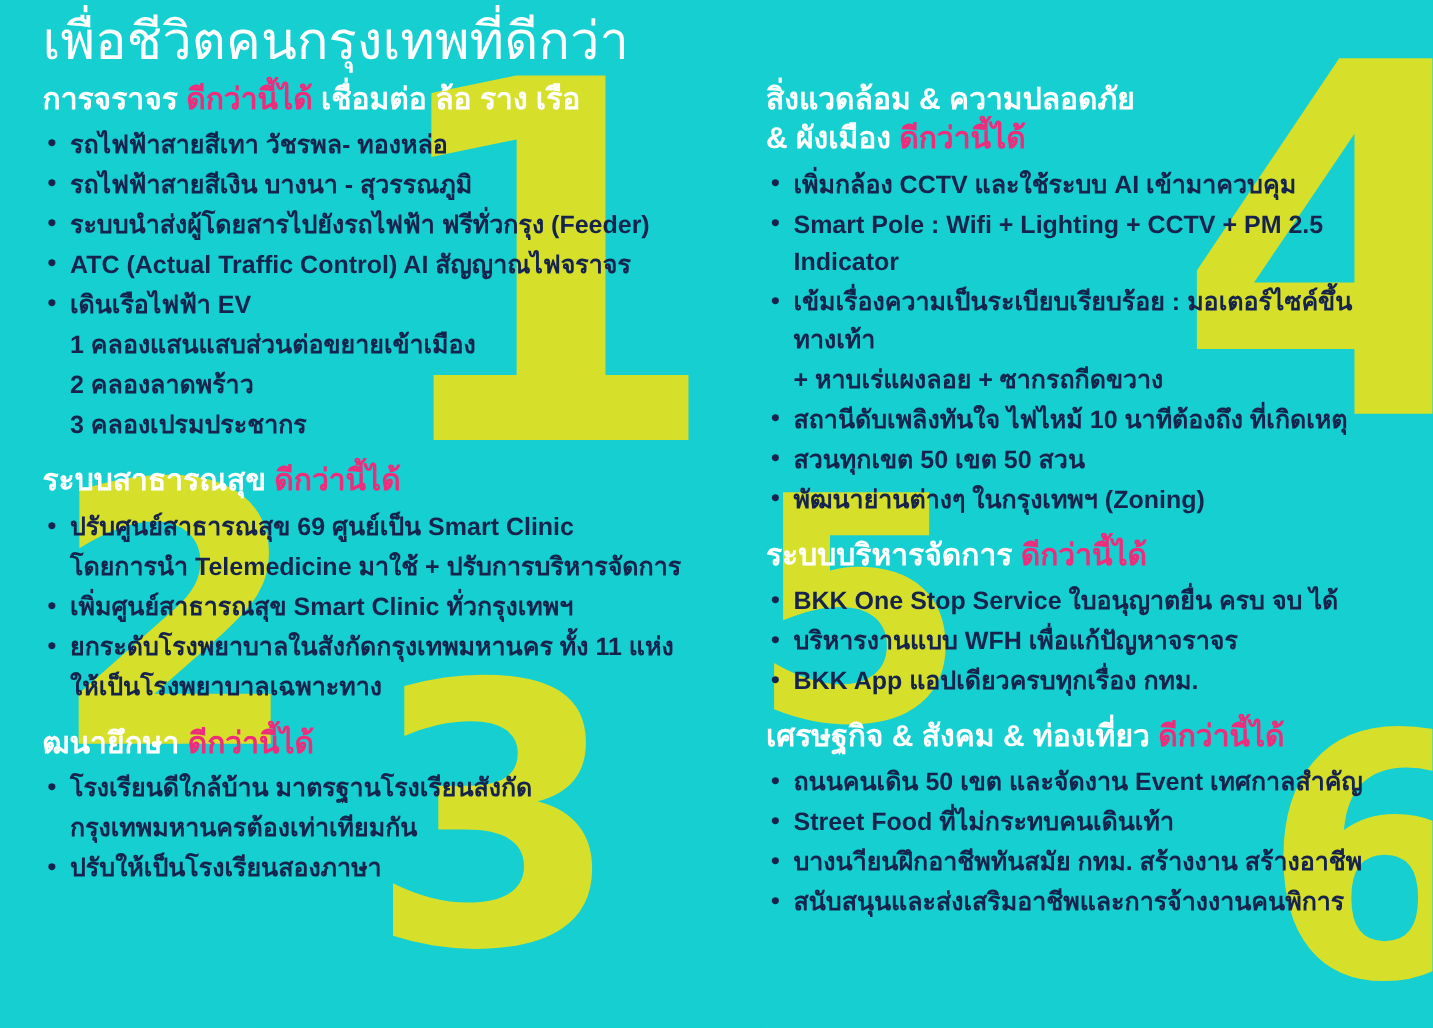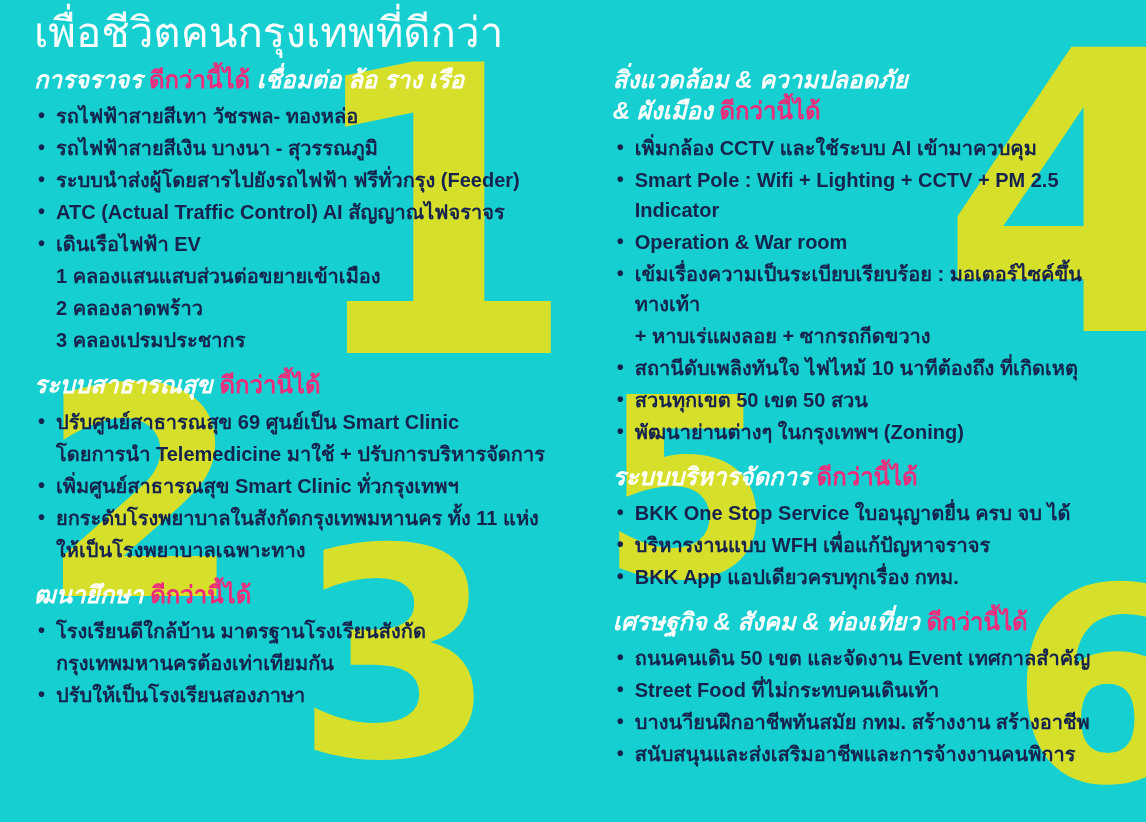--- a/index.html
+++ b/index.html
@@ -67,21 +67,21 @@
   .block { margin-bottom: 14px; }
 
   .block-title {
     color: #ffffff;
     font-size: 24px;
     font-weight: bold;
     line-height: 1.3;
     margin-bottom: 6px;
   }
   .block-title .hl { color: #ef2c7b; }
-  .block-title .plain { color: #ffffff; font-style: italic; }
+  .block-title .plain { color: #ffffff; }
 
   ul.items {
     list-style: none;
     margin: 0;
     padding: 0;
     font-weight: bold;
   }
   ul.items > li {
     position: relative;
     color: #16244d;
@@ -146,21 +146,20 @@
             <li class="bulleted">ปรับให้เป็นโรงเรียนสองภาษา</li>
           </ul>
         </div>
       </div>
     <div class="col right" id="right-col">
         <div class="block">
           <div class="block-title"><span class="plain">สิ่งแวดล้อม &amp; ความปลอดภัย</span><br><span class="plain">&amp; ผังเมือง </span><span class="hl">ดีกว่านี้ได้</span></div>
           <ul class="items">
             <li class="bulleted">เพิ่มกล้อง CCTV และใช้ระบบ AI เข้ามาควบคุม</li>
             <li class="bulleted">Smart Pole : Wifi + Lighting + CCTV + PM 2.5 Indicator</li>
-            <li class="bulleted">Operation &amp; War room</li>
             <li class="bulleted">เข้มเรื่องความเป็นระเบียบเรียบร้อย : มอเตอร์ไซค์ขึ้นทางเท้า</li>
             <li>+ หาบเร่แผงลอย + ซากรถกีดขวาง</li>
             <li class="bulleted">สถานีดับเพลิงทันใจ ไฟไหม้ 10 นาทีต้องถึง ที่เกิดเหตุ</li>
             <li class="bulleted">สวนทุกเขต 50 เขต 50 สวน</li>
             <li class="bulleted">พัฒนาย่านต่างๆ ในกรุงเทพฯ (Zoning)</li>
           </ul>
         </div>
         <div class="block">
           <div class="block-title"><span class="plain">ระบบบริหารจัดการ </span><span class="hl">ดีกว่านี้ได้</span></div>
           <ul class="items">

